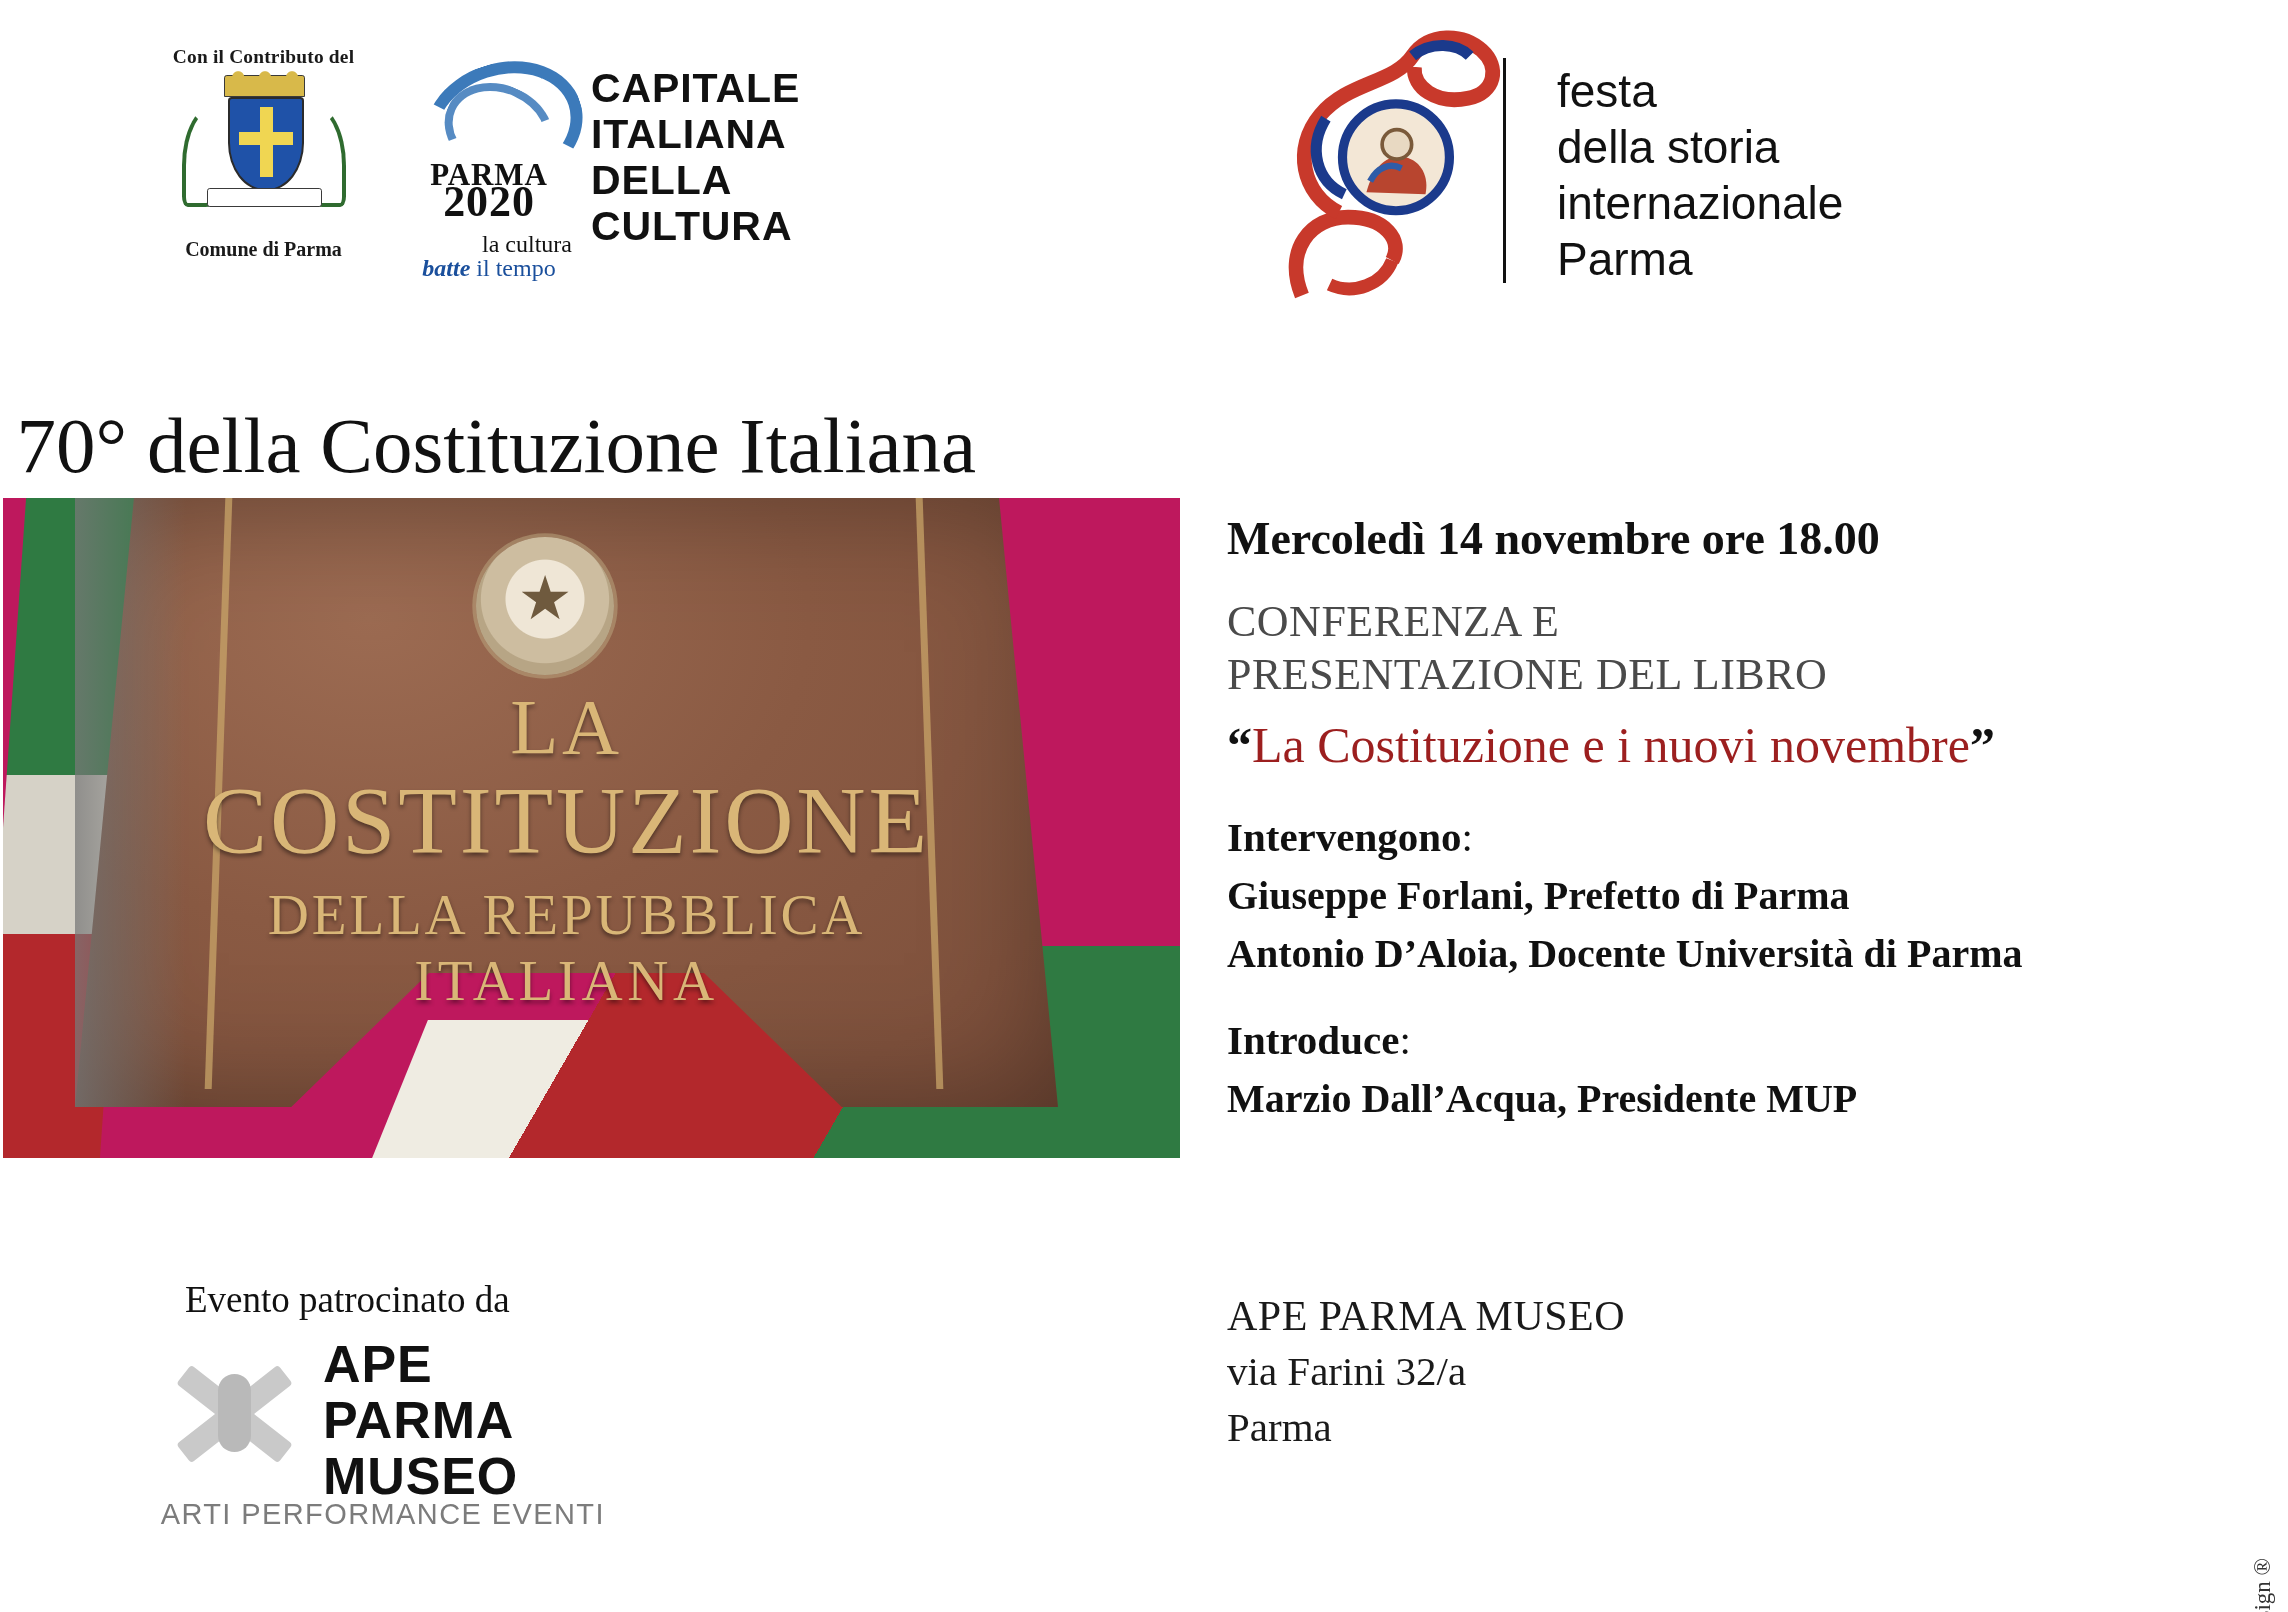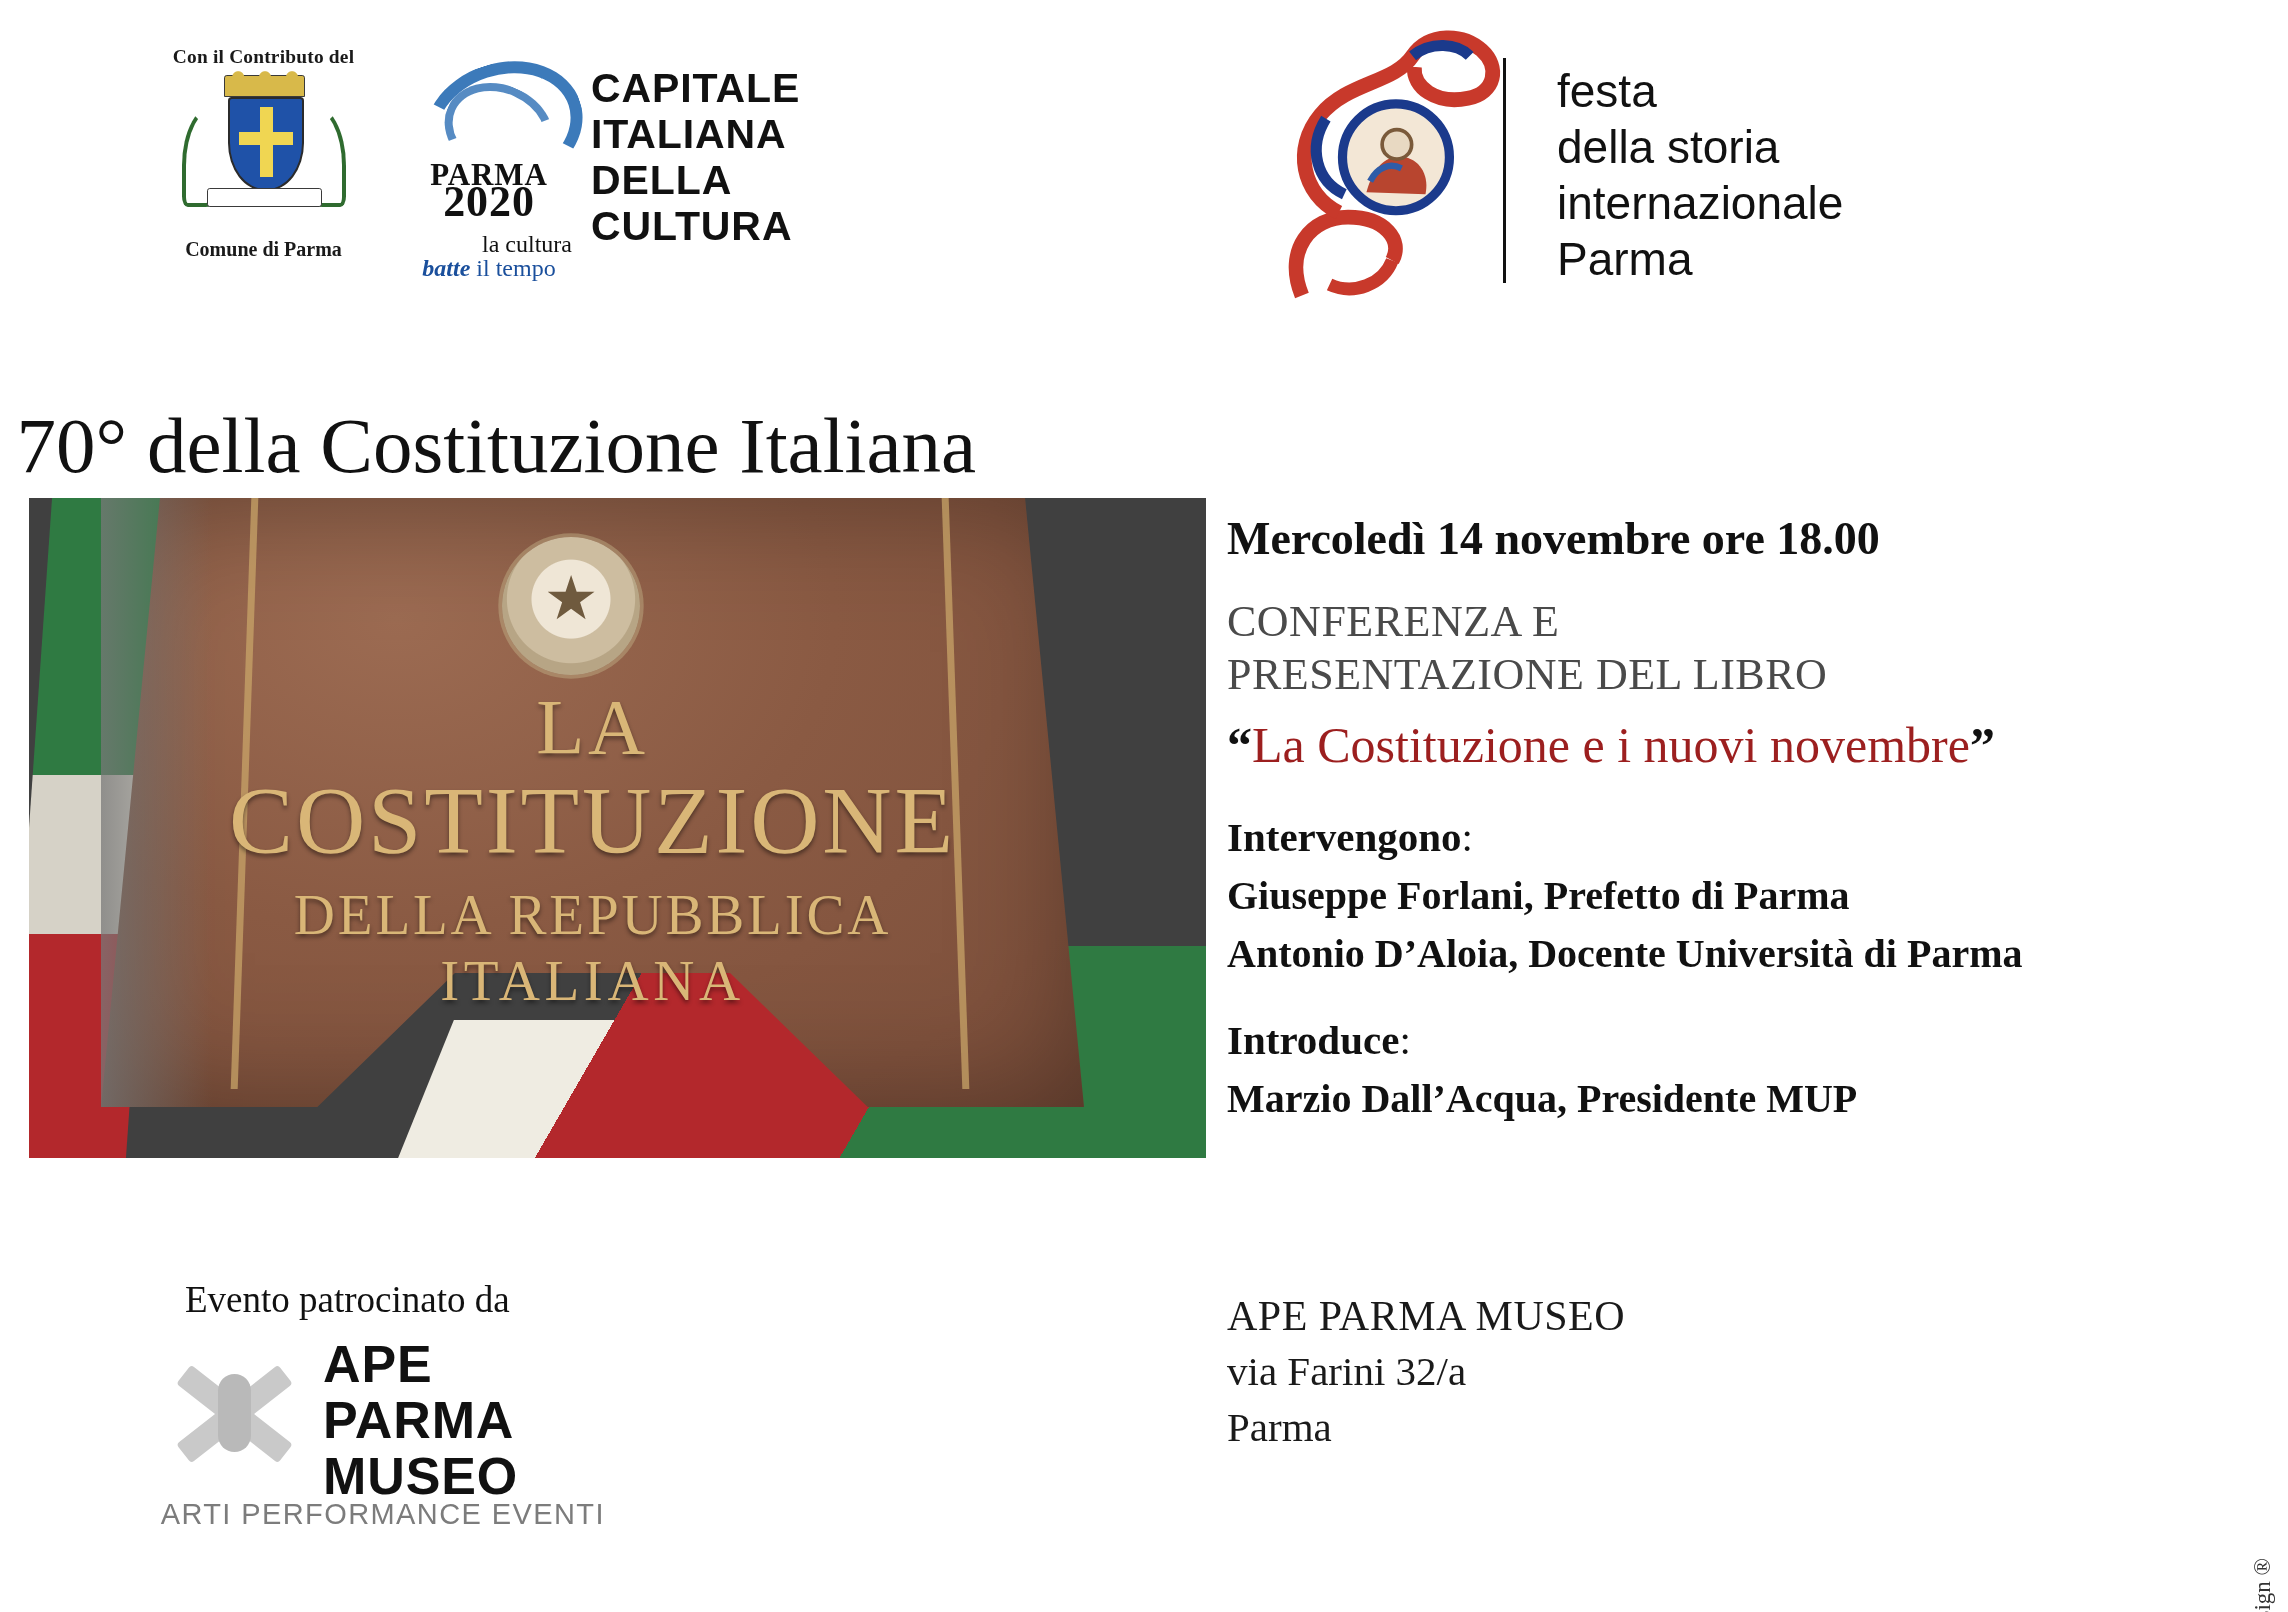--- a/index.html
+++ b/index.html
@@ -124,22 +124,22 @@
   #main-title {
     position:absolute; left:16.6px; top:406px;
     font-family:"Liberation Serif", serif;
     font-size:79px; line-height:1;
     color:#111;
     white-space:nowrap;
   }
 
   
   #photo {
-    position:absolute; left:29px; top:498px; width:1177px; height:660px;
-    background:#404040;
+    position:absolute; left:3px; top:498px; width:1177px; height:660px;
+    background:#be185d;
     overflow:hidden;
     border:0;
   }
   #photo .flag-left {
     position:absolute; left:0; top:0; width:120px; height:660px;
     background:linear-gradient(180deg,#2f7a42 0 42%, #d6d2c7 42% 66%, #b3282c 66% 100%);
     transform:skewX(-4deg);
   }
   #photo .flag-bottom {
     position:absolute; left:480px; bottom:0; width:701px; height:212px;

